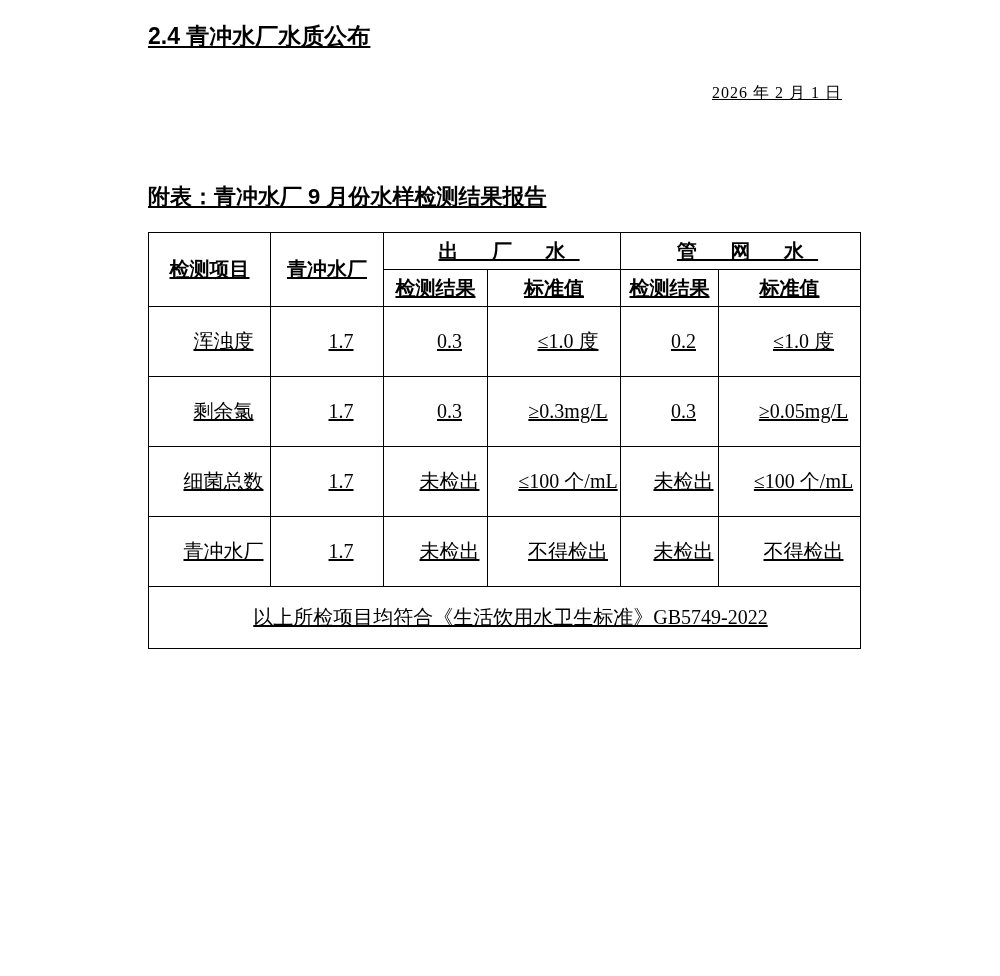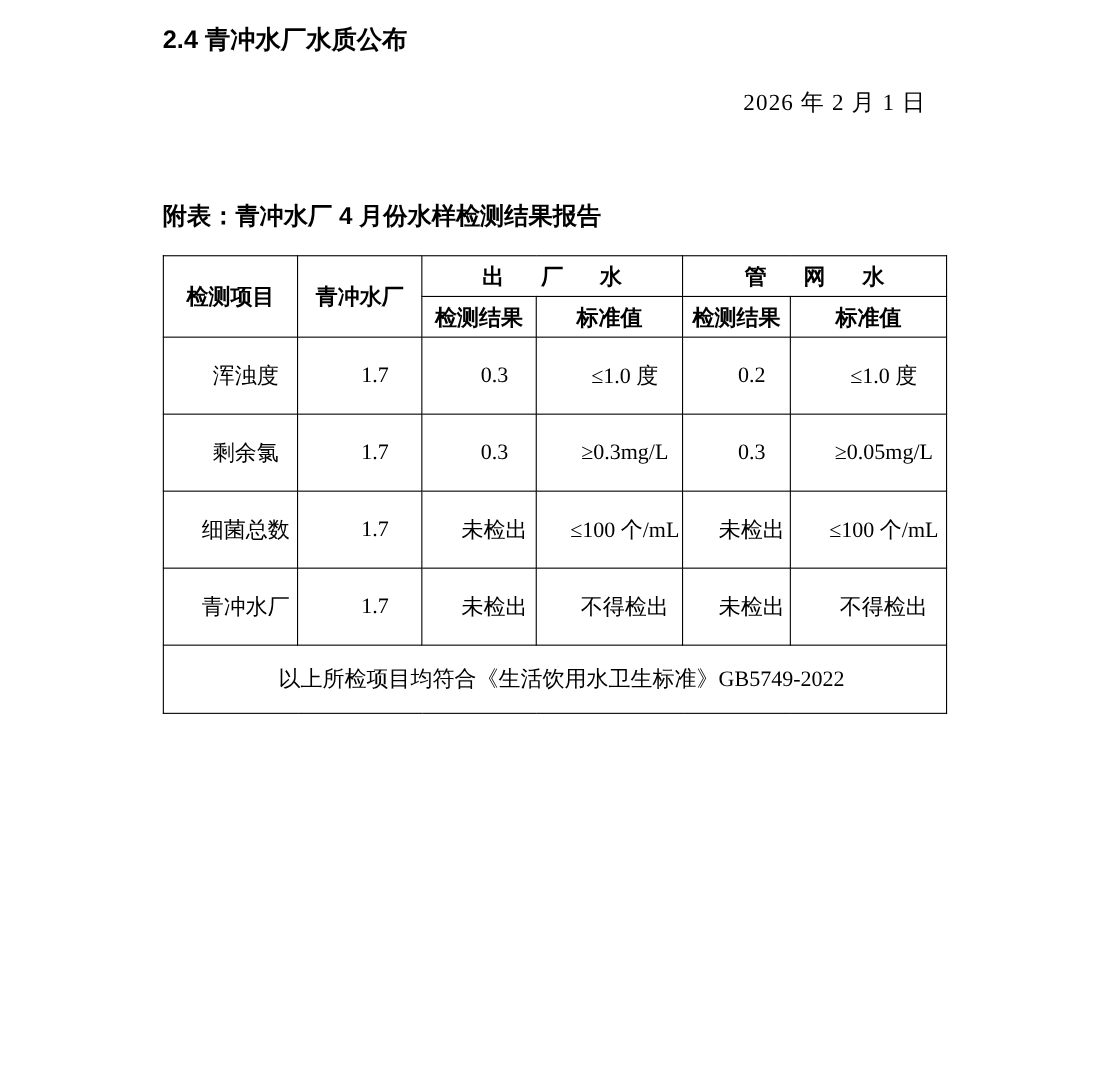--- a/index.html
+++ b/index.html
@@ -10,37 +10,38 @@
     font-family: "Liberation Serif", serif;
     color: #000000;
     position: relative;
     overflow: hidden;
   }
   .page {
     position: absolute;
     left: 148px;
     top: 22px;
     width: 712px;
+    text-decoration: underline;
   }
   .section-title {
     font-family: "Liberation Sans", sans-serif;
     font-size: 23px;
     font-weight: bold;
     line-height: 28px;
     margin-bottom: 22px;
   }
   .body-para {
     font-size: 21px;
     line-height: 42px;
     text-align: justify;
     text-indent: 58px;
     letter-spacing: 1px;
   }
   .date-line {
-    font-size: 21px;
+    font-size: 16px;
     line-height: 42px;
     text-align: right;
     padding-right: 18px;
     letter-spacing: 1px;
   }
   .table-title {
     font-family: "Liberation Sans", sans-serif;
     font-size: 22px;
     font-weight: bold;
     margin-top: 68px;
@@ -82,21 +83,21 @@
 </head>
 <body>
 
 <div class="page">
 
   <h1 class="section-title">2.4 青冲水厂水质公布</h1>
 
 
   <p class="date-line">2026 年 2 月 1 日</p>
 
-  <h2 class="table-title">附表：青冲水厂 4 月份水样检测结果报告</h2>
+  <h2 class="table-title">附表：青冲水厂 9 月份水样检测结果报告</h2>
 
   <table class="report-table">
     <colgroup>
       <col style="width:122px">
       <col style="width:113px">
       <col style="width:104px">
       <col style="width:133px">
       <col style="width:98px">
       <col style="width:142px">
     </colgroup>

